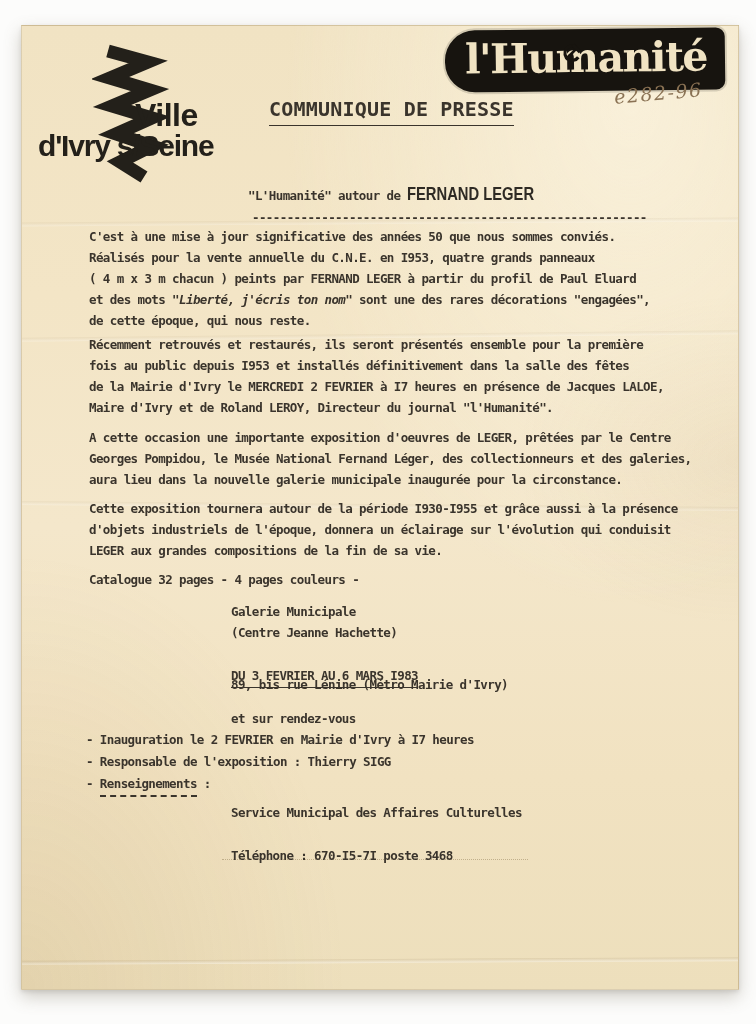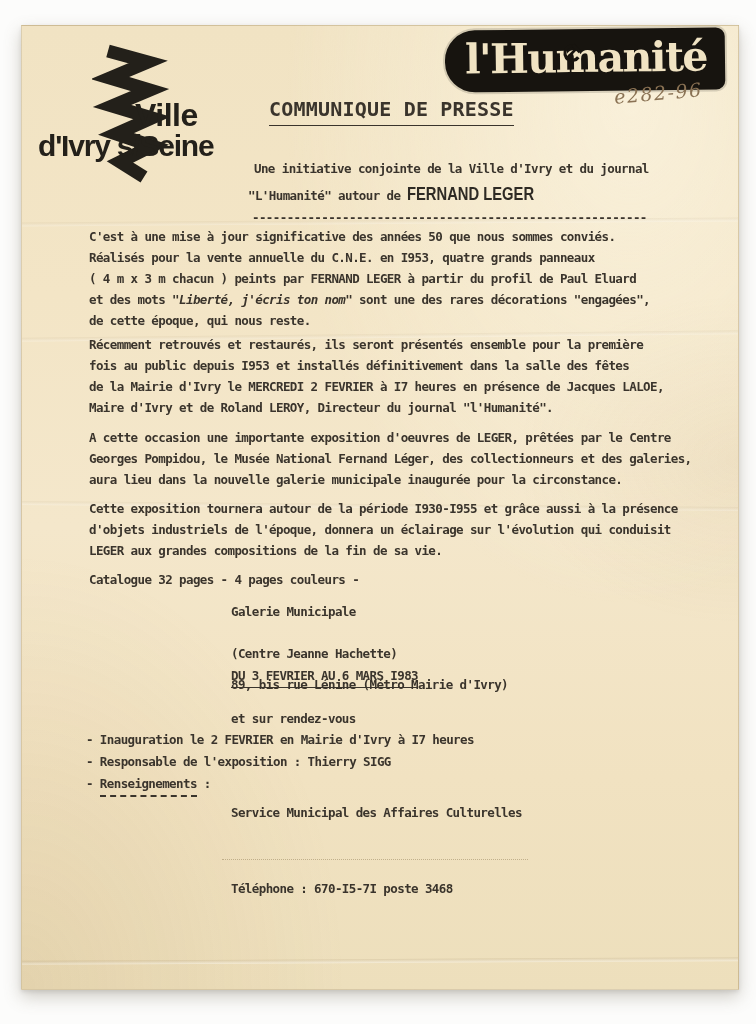--- a/index.html
+++ b/index.html
@@ -89,21 +89,20 @@
         <path d="M4.5 15.5 L15 5" stroke="#17140f" stroke-width="2.6"></path>
         <path d="M11.5 1.8 L18.2 8.5" stroke="#17140f" stroke-width="3.4"></path>
       </svg></span>
       <span>anité</span>
   </div>
 
   <div class="handwritten">e282-96</div>
 
   <div class="typed" style="left:247px;top:73px;"><span class="doc-type">COMMUNIQUE DE PRESSE</span></div>
 
-  <div class="typed" style="left:232px;top:132px;">Une initiative conjointe de la Ville d'Ivry et du journal</div>
   <div class="typed" style="left:226px;top:158px;"><span>"L'Humanité" autour de </span><span class="stamp-name">FERNAND LEGER</span></div>
   <div class="typed" style="left:230px;top:181px;">---------------------------------------------------------</div>
 
   <div class="typed" style="left:67px;top:200px;width:620px;"><span>C'est à une mise à jour significative des années 50 que nous sommes conviés.
 Réalisés pour la vente annuelle du C.N.E. en I953, quatre grands panneaux
 ( 4 m x 3 m chacun ) peints par FERNAND LEGER à partir du profil de Paul Eluard
 et des mots "</span><span class="it">Liberté, j'écris ton nom</span><span>" sont une des rares décorations "engagées",
 de cette époque, qui nous reste.</span></div>
 
   <div class="typed" style="left:67px;top:308px;width:630px;">Récemment retrouvés et restaurés, ils seront présentés ensemble pour la première
@@ -115,25 +114,25 @@
 Georges Pompidou, le Musée National Fernand Léger, des collectionneurs et des galeries,
 aura lieu dans la nouvelle galerie municipale inaugurée pour la circonstance.</div>
 
   <div class="typed" style="left:67px;top:472px;width:640px;">Cette exposition tournera autour de la période I930-I955 et grâce aussi à la présence
 d'objets industriels de l'époque, donnera un éclairage sur l'évolution qui conduisit
 LEGER aux grandes compositions de la fin de sa vie.</div>
 
   <div class="typed" style="left:67px;top:543px;">Catalogue 32 pages - 4 pages couleurs -</div>
 
   <div class="typed" style="left:209px;top:575px;">Galerie Municipale</div>
-  <div class="typed" style="left:209px;top:596px;margin-top:21px;">(Centre Jeanne Hachette)</div>
+  <div class="typed" style="left:209px;top:596px;">(Centre Jeanne Hachette)</div>
   <div class="typed" style="left:209px;top:618px;margin-top:30px;">89, bis rue Lénine (Métro Mairie d'Ivry)</div>
   <div class="typed" style="left:209px;top:639px;"><span class="dates-underline">DU 3 FEVRIER AU 6 MARS I983</span></div>
   <div class="typed" style="left:209px;top:682px;">et sur rendez-vous</div>
 
   <div class="typed" style="left:64px;top:703px;">- Inauguration le 2 FEVRIER en Mairie d'Ivry à I7 heures</div>
   <div class="typed" style="left:64px;top:725px;">- Responsable de l'exposition : Thierry SIGG</div>
   <div class="typed" style="left:64px;top:747px;"><span>- </span><span class="dashed-underline">Renseignements</span><span> :</span></div>
 
   <div class="typed" style="left:209px;top:776px;text-align:right;">Service Municipal des Affaires Culturelles</div>
-  <div class="typed" style="left:209px;top:819px;margin-top:33px;">Téléphone : 670-I5-7I poste 3468</div>
+  <div class="typed" style="left:209px;top:819px;">Téléphone : 670-I5-7I poste 3468</div>
 
 </div>
 
 </body></html>

